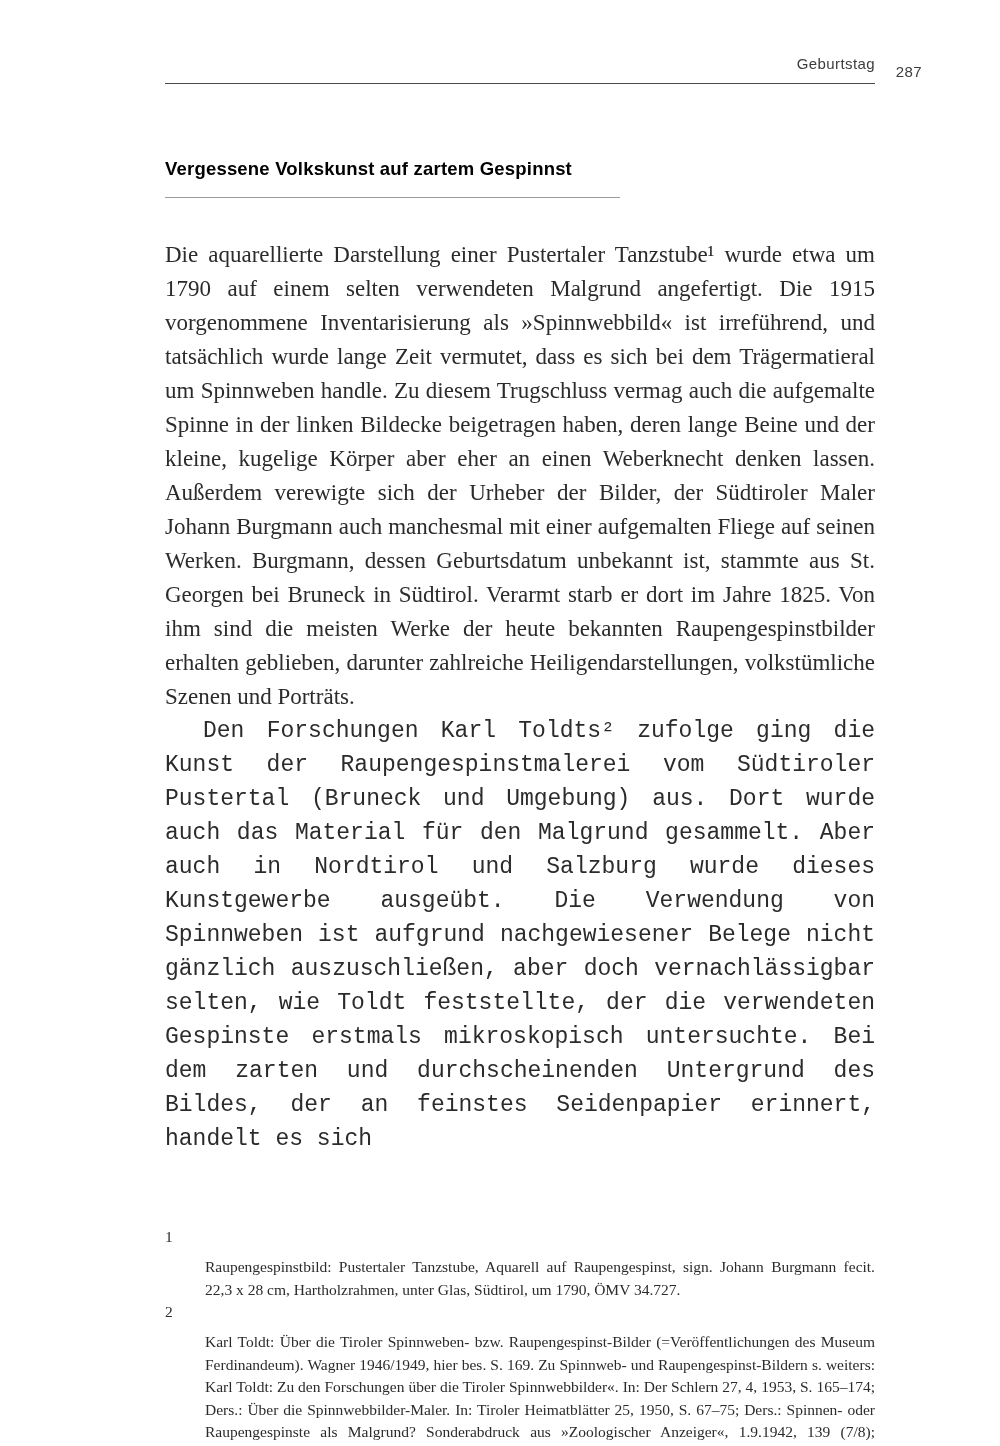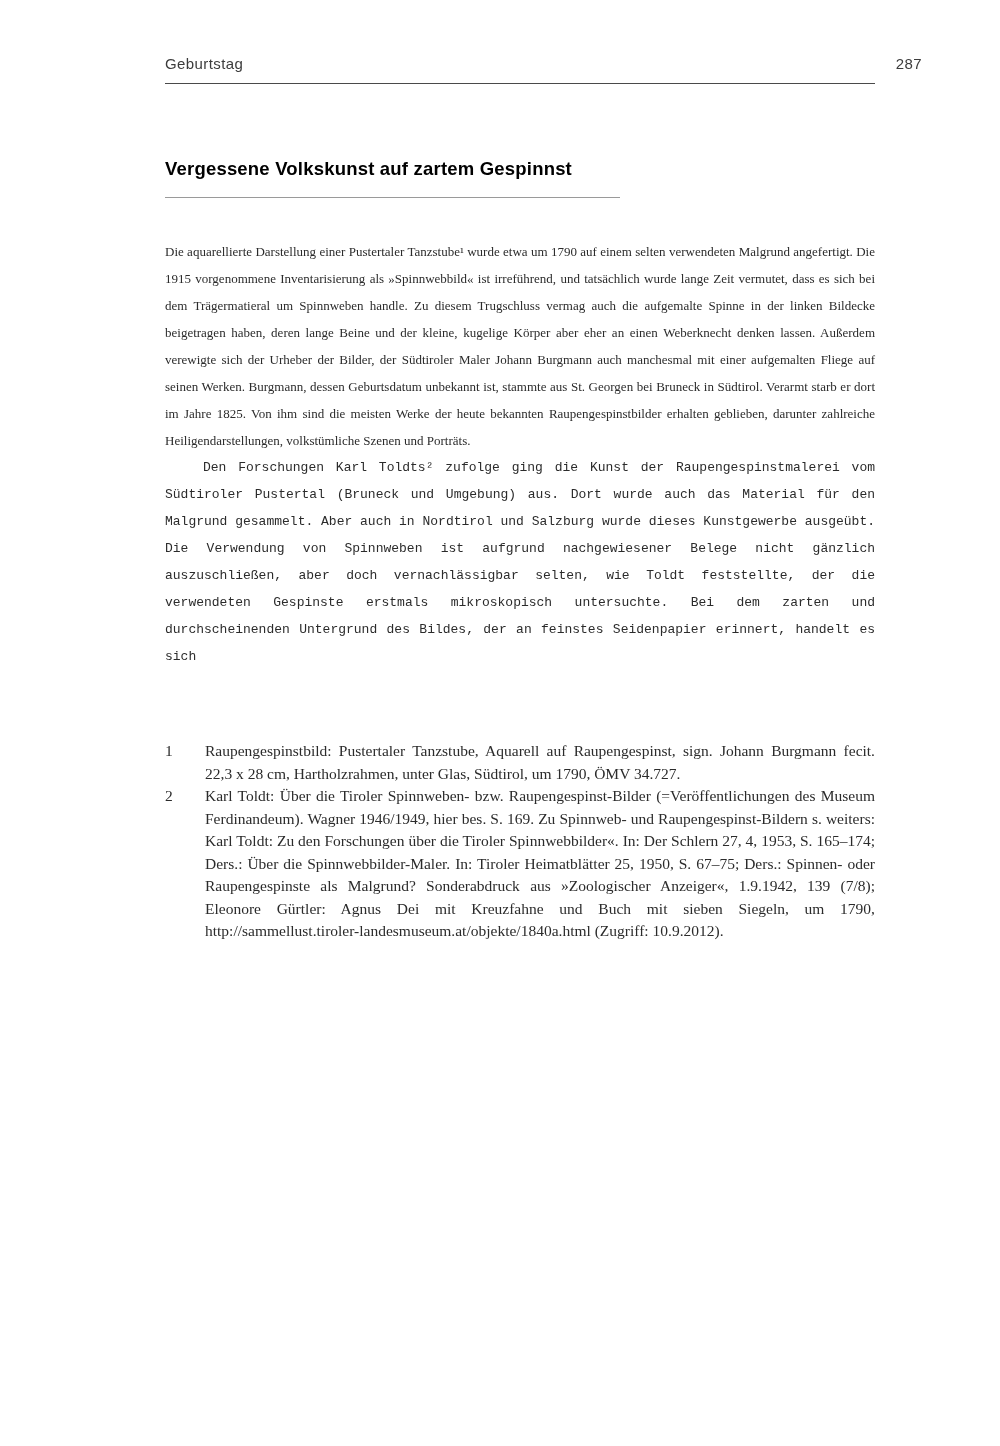--- a/index.html
+++ b/index.html
@@ -18,25 +18,26 @@
     overflow: hidden;
   }
   
   .running-head {
     position: relative;
     width: 710px;
     font-family: "Liberation Sans", sans-serif;
     font-size: 15px;
     letter-spacing: 0.4px;
     color: #3c3c3c;
+    text-align: right;
   }
   .running-head .pagenum {
     position: absolute;
     right: -47px;
-    top: 0;
+    top: 8px;
     font-size: 15px;
     color: #3c3c3c;
   }
   .head-rule {
     width: 710px;
     height: 0;
     border: 0;
     border-top: 1.6px solid #4a4a4a;
     margin: 11px 0 0 0;
   }
@@ -54,22 +55,22 @@
     height: 0;
     border: 0;
     border-top: 1px solid #9a9a9a;
     margin: 17px 0 0 0;
   }
   
   .body-text {
     margin-top: 40px;
     width: 710px;
     font-family: "Liberation Serif", serif;
-    font-size: 13px;
-    line-height: 27px;
+    font-size: 23px;
+    line-height: 34px;
     text-align: justify;
     color: #2b2b2b;
     hyphens: auto;
     -webkit-hyphens: auto;
   }
   .body-text p {
     margin: 0;
   }
   .body-text p.indented {
     text-indent: 38px;
@@ -93,20 +94,21 @@
   }
   .fn-num {
     flex: 0 0 40px;
   }
   .fn-text {
     flex: 1 1 auto;
     text-align: justify;
     hyphens: auto;
     -webkit-hyphens: auto;
     word-break: break-word;
+    margin-top: 30px;
   }
 </style>
 </head>
 <body>
 
 <div class="page">
 
   <div class="running-head">
     <span>Geburtstag</span>
     <span class="pagenum">287</span>

